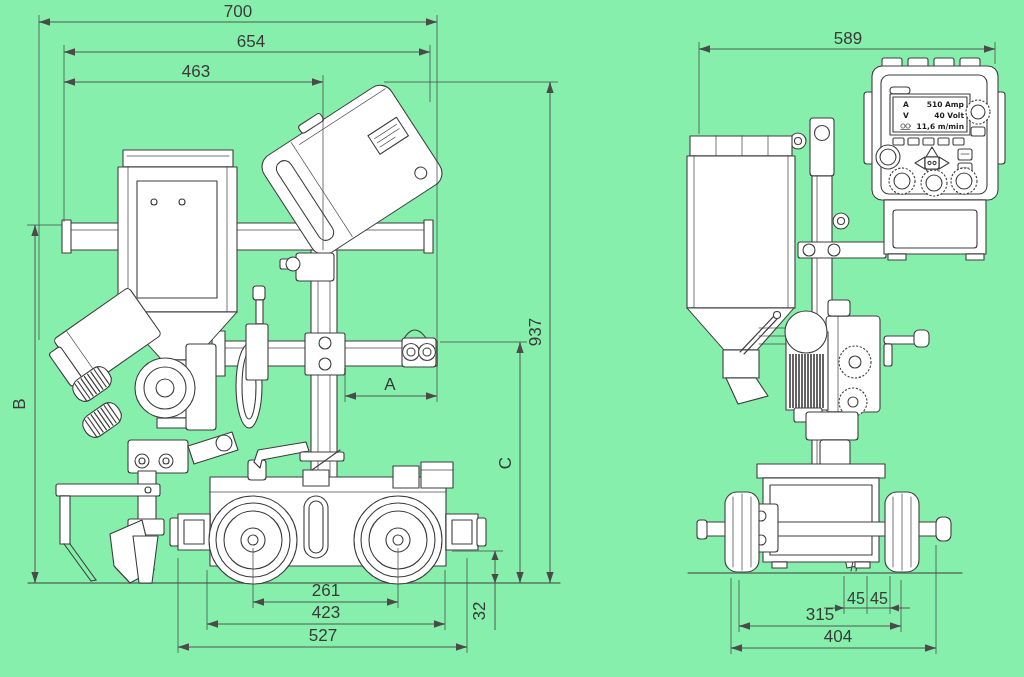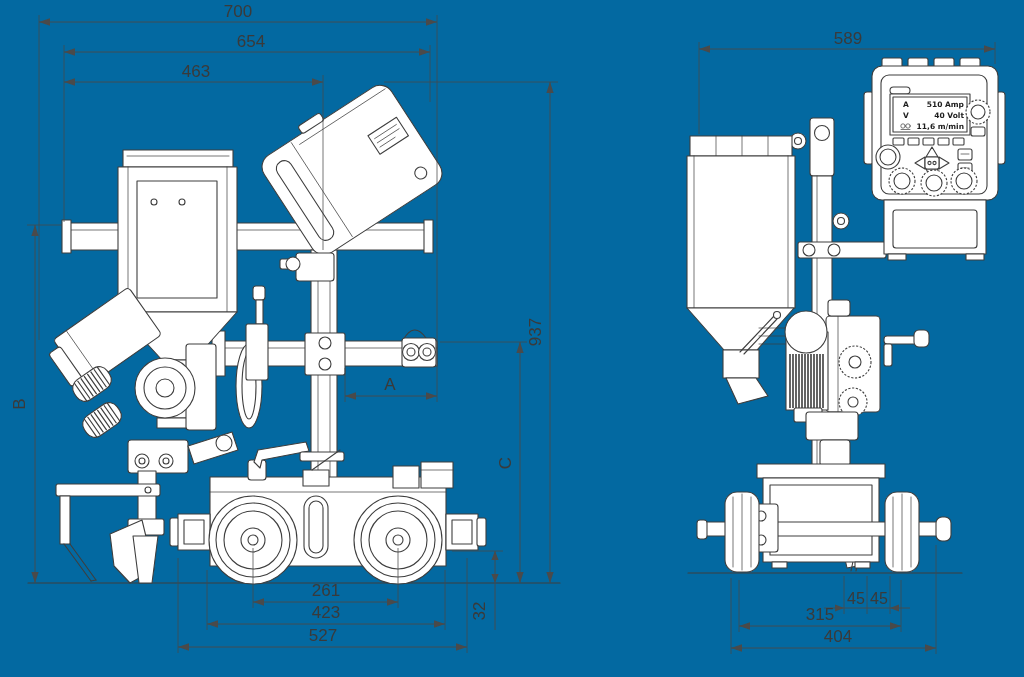--- a/index.html
+++ b/index.html
@@ -1,16 +1,16 @@
 <!DOCTYPE html>
 <html><head>
 <meta charset="utf-8">
 <style>
   html,body{margin:0;padding:0;background:#ffffff;}
-  .canvas{position:relative;width:1024px;height:677px;background:#0369a1;overflow:hidden;
+  .canvas{position:relative;width:1024px;height:677px;background:#86efac;overflow:hidden;
           font-family:"Liberation Sans",sans-serif;}
   svg{display:block;}
   
   .ml{stroke:#3e3e3e;fill:none;stroke-width:1.1;stroke-linejoin:round;stroke-linecap:round;}
   .mf{stroke:#3e3e3e;fill:#ffffff;stroke-width:1.1;stroke-linejoin:round;}
   .thin{stroke-width:0.7;}
   .hatch{stroke:#3e3e3e;fill:none;stroke-width:1.6;}
   .hatch2{stroke:#3e3e3e;fill:none;stroke-width:1.2;}
   
   .dl{stroke:#4a4a4a;stroke-width:0.9;fill:none;}

